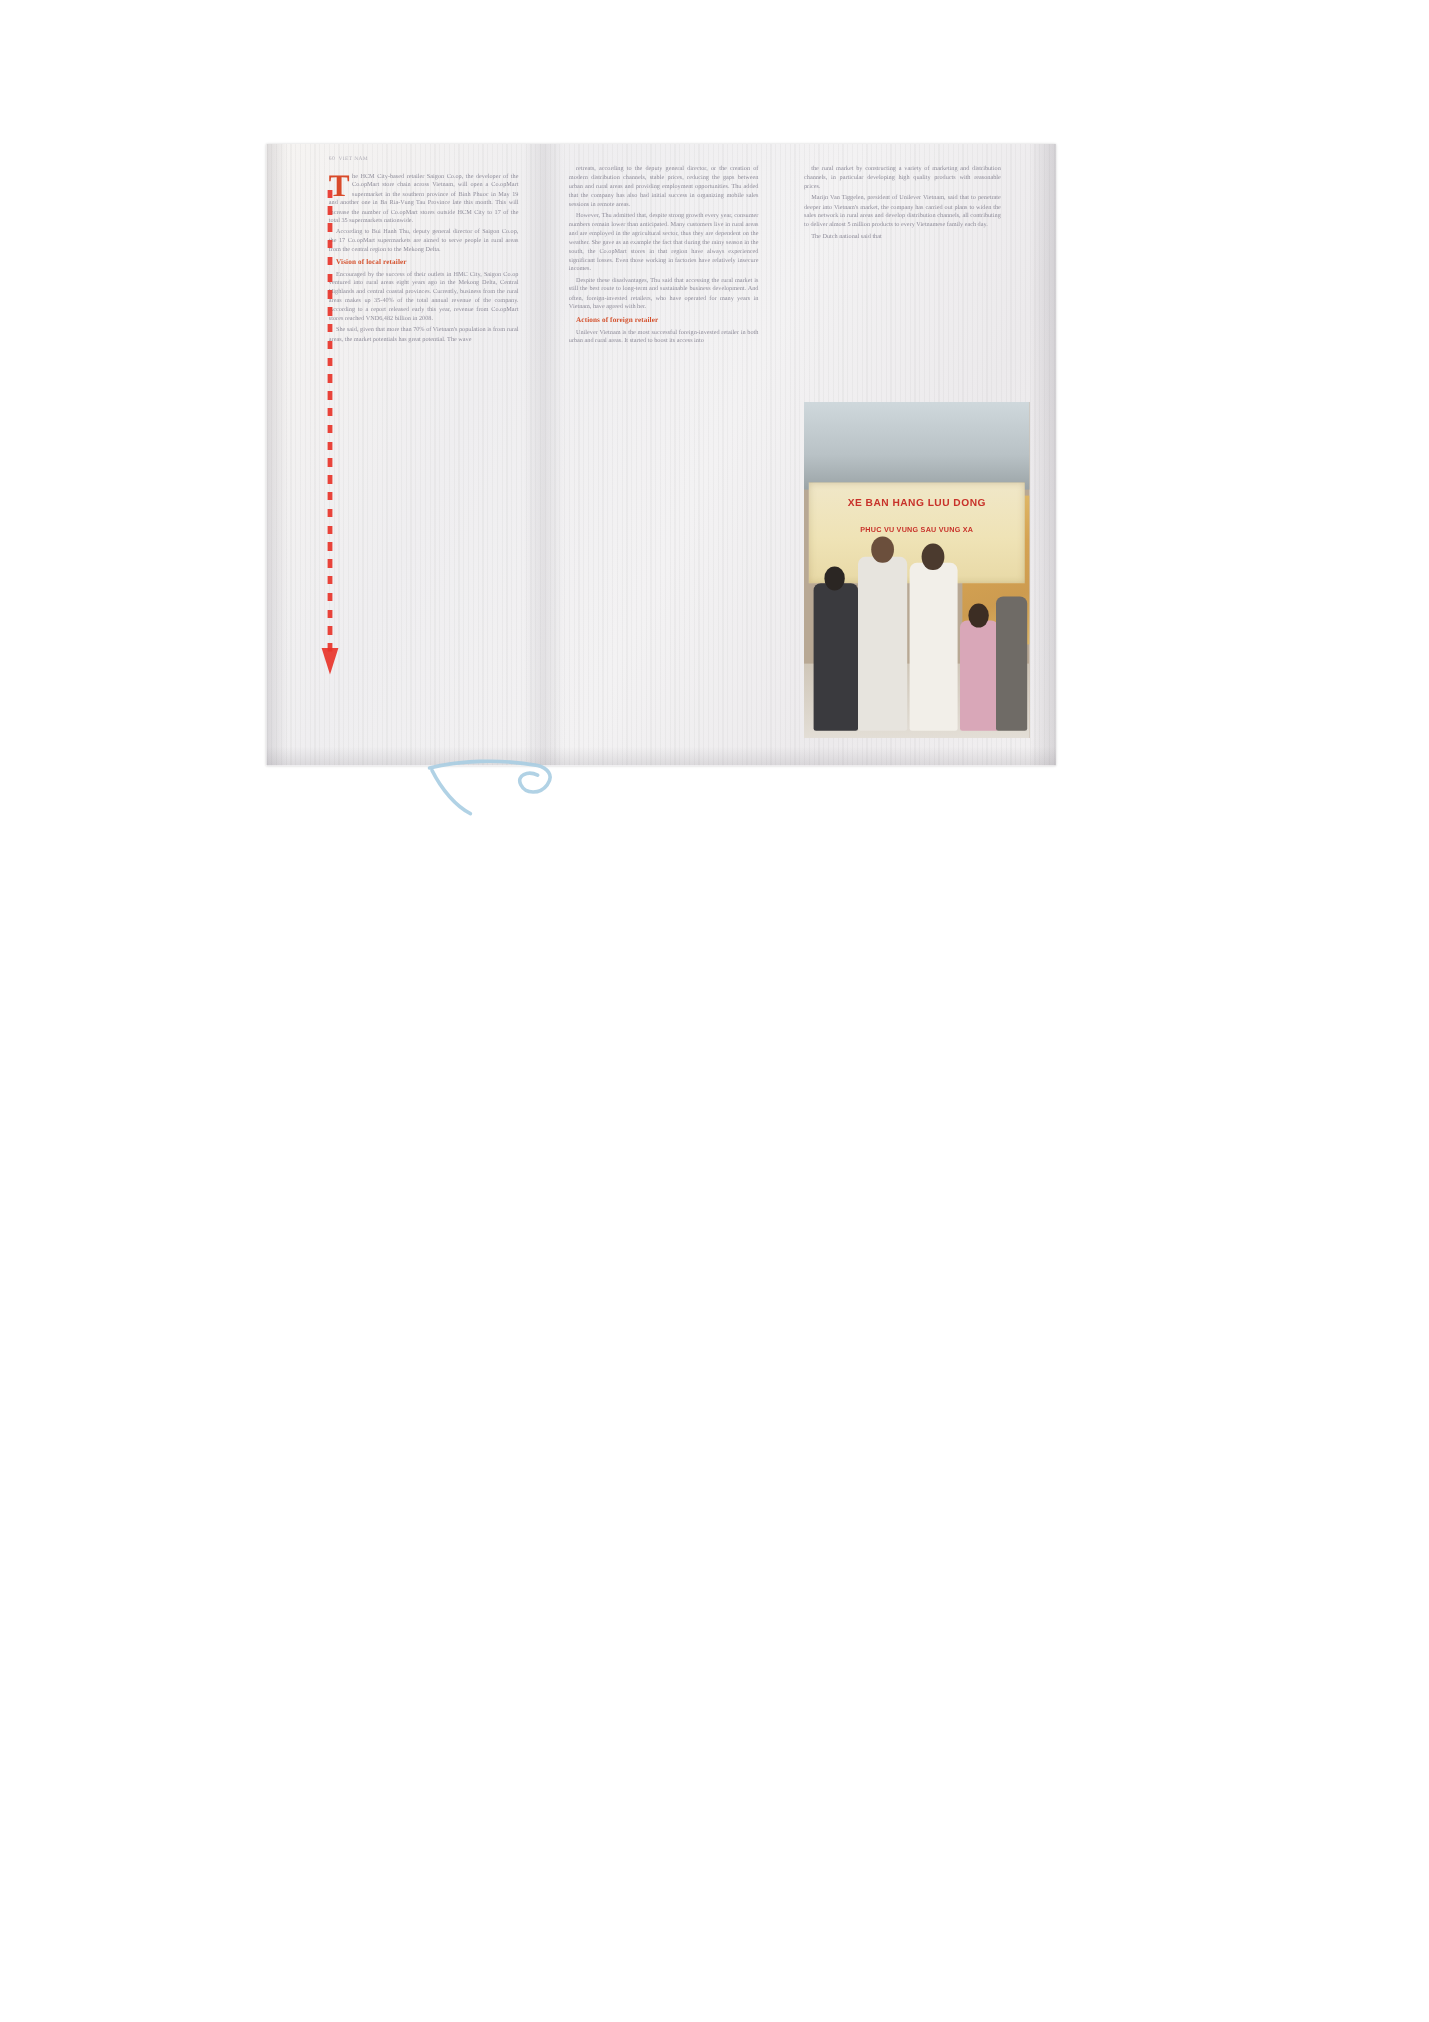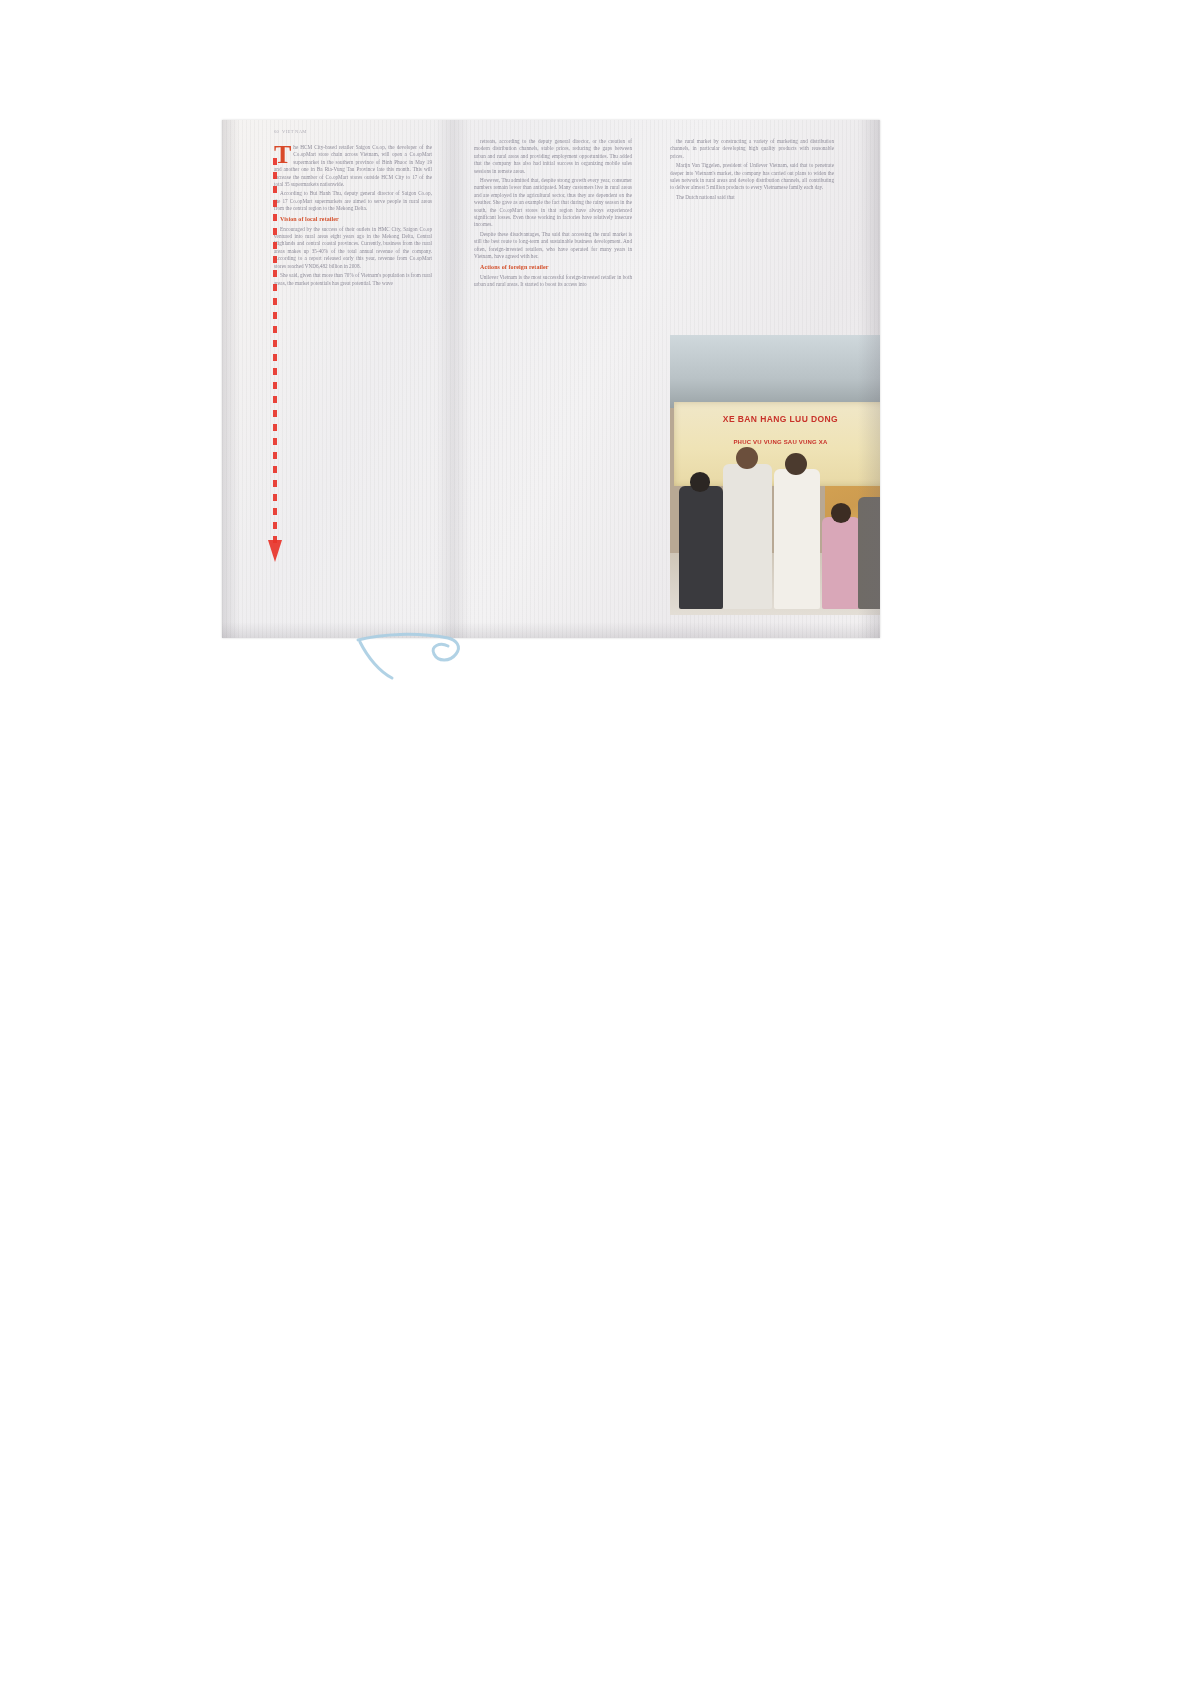--- a/index.html
+++ b/index.html
@@ -117,21 +117,20 @@
   
   #photo {
     position: absolute;
     left: 448px;
     top: 215px;
     width: 188px;
     height: 280px;
     overflow: hidden;
     background: #b8a894;
     border: 0;
-    padding-left: 33px;
   }
   #photo .sky {
     position: absolute; left: 0; top: 0; width: 100%; height: 26%;
     background: linear-gradient(to bottom, #cfd8dc, #b9c2c6 60%, #9aa3a6);
   }
   #photo .banner {
     position: absolute; left: 2%; top: 24%; width: 96%; height: 30%;
     background: linear-gradient(to bottom, #f0e7c8, #efe3b6 55%, #e8d9a6);
     box-shadow: inset 0 0 6px rgba(120,90,40,0.25);
   }

